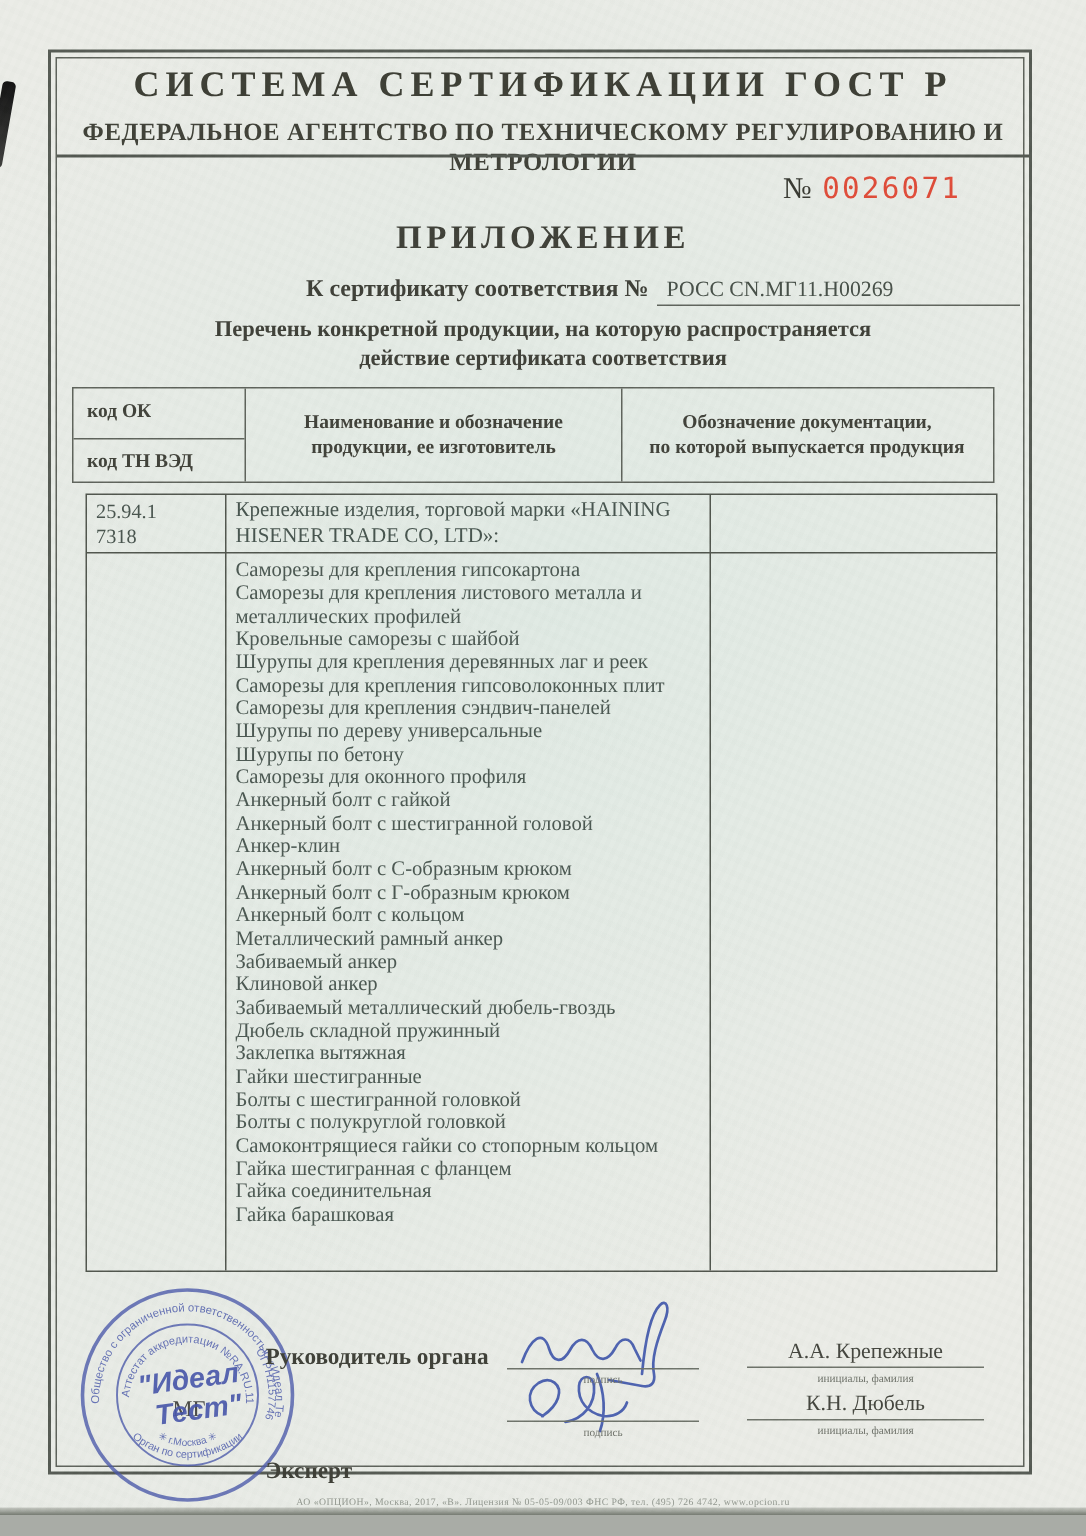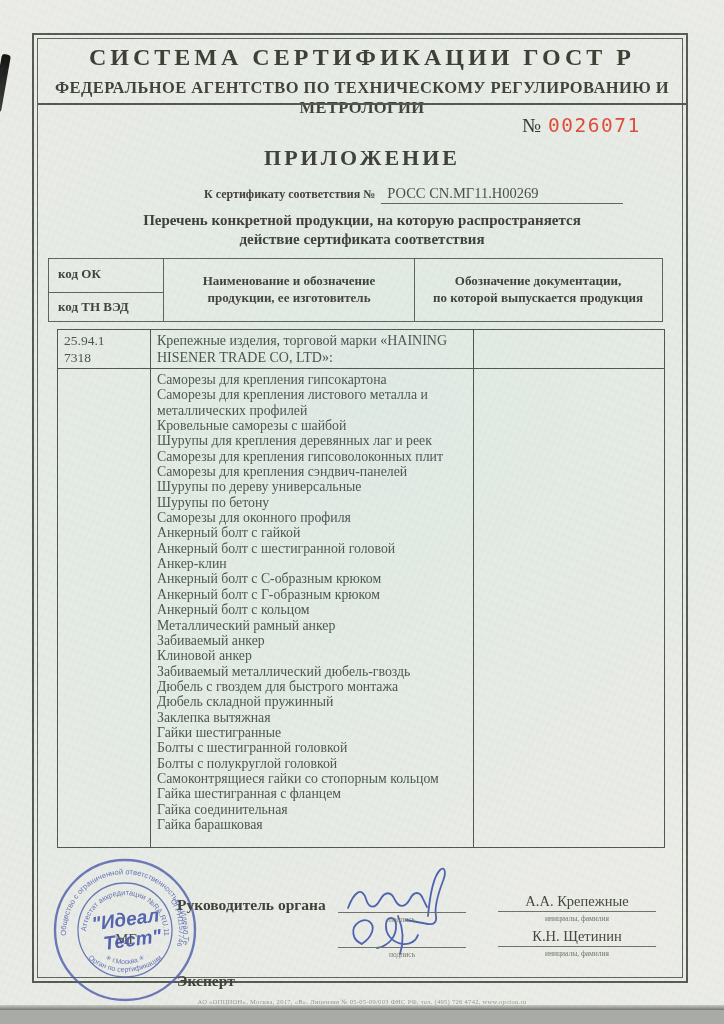--- a/index.html
+++ b/index.html
@@ -37,21 +37,21 @@
 
   .form-number{position:absolute;left:522px;top:114px;white-space:nowrap;}
   .form-number .no-sign{font-size:20px;color:#33342c;font-weight:normal;}
   .form-number .digits{font-family:"DejaVu Sans Mono", monospace;font-size:19.5px;
     letter-spacing:1.5px;color:#df4734;margin-left:7px;}
 
   .doc-title{position:absolute;left:38px;top:145px;width:648px;text-align:center;
     font-size:22px;font-weight:bold;letter-spacing:3px;color:#3a3b33;}
 
   .cert-line{position:absolute;left:204px;top:184px;white-space:nowrap;}
-  .cert-line .lbl{font-size:12px;font-weight:bold;color:#3a3b33;}
+  .cert-line .lbl{font-size:16px;font-weight:bold;color:#3a3b33;}
   .cert-line .val{display:inline-block;min-width:232px;margin-left:6px;padding:0 4px 1px 6px;
     border-bottom:1px solid #5b6058;font-size:14.5px;color:#424b43;}
 
   .subtitle{position:absolute;left:38px;top:211px;width:648px;text-align:center;
     font-size:15px;font-weight:bold;line-height:18.5px;color:#3a3b33;}
 
   
   .htable{position:absolute;left:48px;top:258px;width:613px;height:62px;border:1px solid #5a5f57;}
   .hcol-divider1{position:absolute;left:114px;top:0;width:1px;height:100%;background:#5a5f57;}
   .hcol-divider2{position:absolute;left:365px;top:0;width:1px;height:100%;background:#5a5f57;}
@@ -168,21 +168,20 @@
         <div class="prod-line">Анкерный болт с гайкой</div>
         <div class="prod-line">Анкерный болт с шестигранной головой</div>
         <div class="prod-line">Анкер-клин</div>
         <div class="prod-line">Анкерный болт с С-образным крюком</div>
         <div class="prod-line">Анкерный болт с Г-образным крюком</div>
         <div class="prod-line">Анкерный болт с кольцом</div>
         <div class="prod-line">Металлический рамный анкер</div>
         <div class="prod-line">Забиваемый анкер</div>
         <div class="prod-line">Клиновой анкер</div>
         <div class="prod-line">Забиваемый металлический дюбель-гвоздь</div>
-        <div class="prod-line">Дюбель с гвоздем для быстрого монтажа</div>
         <div class="prod-line">Дюбель складной пружинный</div>
         <div class="prod-line">Заклепка вытяжная</div>
         <div class="prod-line">Гайки шестигранные</div>
         <div class="prod-line">Болты с шестигранной головкой</div>
         <div class="prod-line">Болты с полукруглой головкой</div>
         <div class="prod-line">Самоконтрящиеся гайки со стопорным кольцом</div>
         <div class="prod-line">Гайка шестигранная с фланцем</div>
         <div class="prod-line">Гайка соединительная</div>
         <div class="prod-line">Гайка барашковая</div>
       </div>
@@ -239,20 +238,20 @@
 
   <div class="sig-line sig-line-1"></div>
   <div class="sig-line sig-line-2"></div>
   <div class="sig-caption cap-1">подпись</div>
   <div class="sig-caption cap-2">подпись</div>
 
   <div class="name name-1">А.А. Крепежные</div>
   <div class="name-line nline-1"></div>
   <div class="name-caption ncap-1">инициалы, фамилия</div>
 
-  <div class="name name-2">К.Н. Щетинин</div>
+  <div class="name name-2">К.Н. Дюбель</div>
   <div class="name-line nline-2"></div>
   <div class="name-caption ncap-2">инициалы, фамилия</div>
 
   <div class="fine-print">АО «ОПЦИОН», Москва, 2017, «В».   Лицензия № 05-05-09/003 ФНС РФ, тел. (495) 726 4742, www.opcion.ru</div>
 
   <div class="paper-bottom-edge"></div>
 </div>
 
 </body></html>

